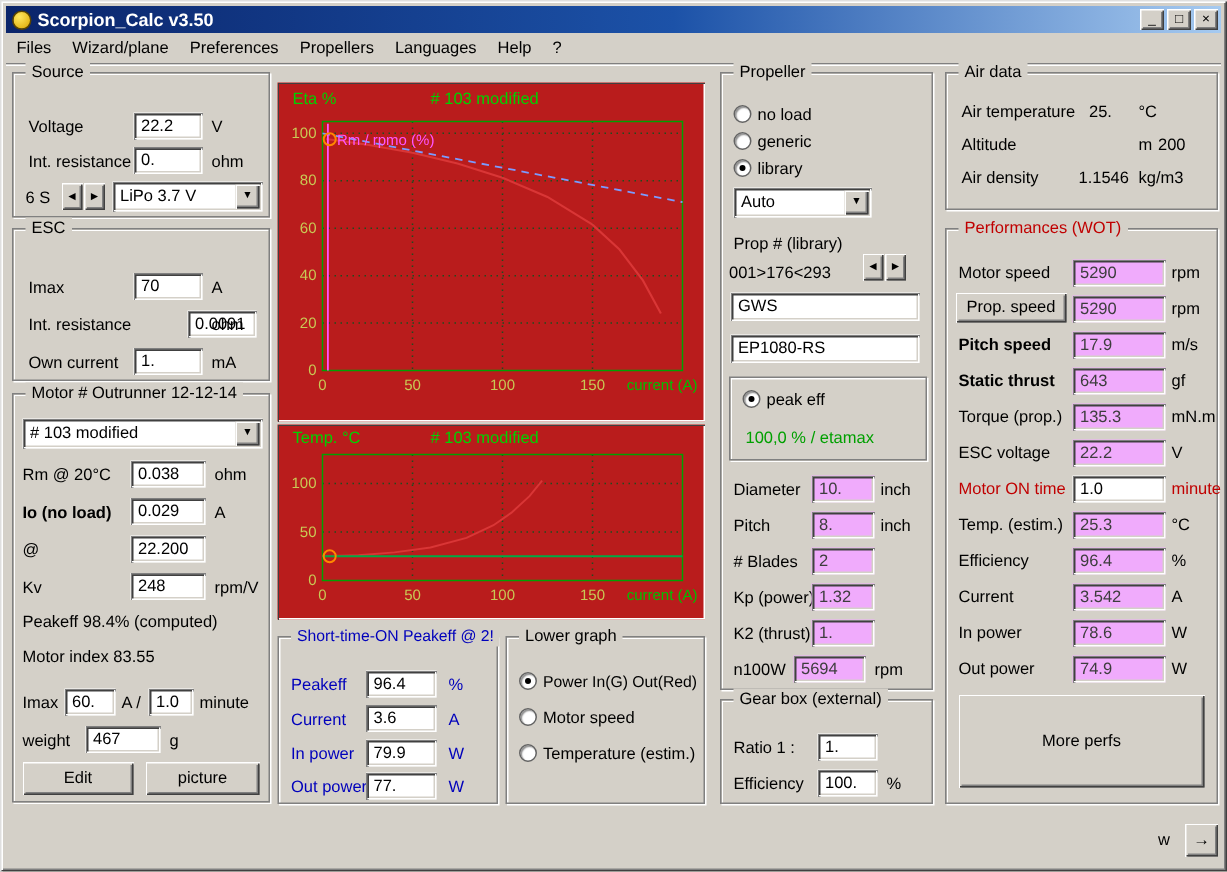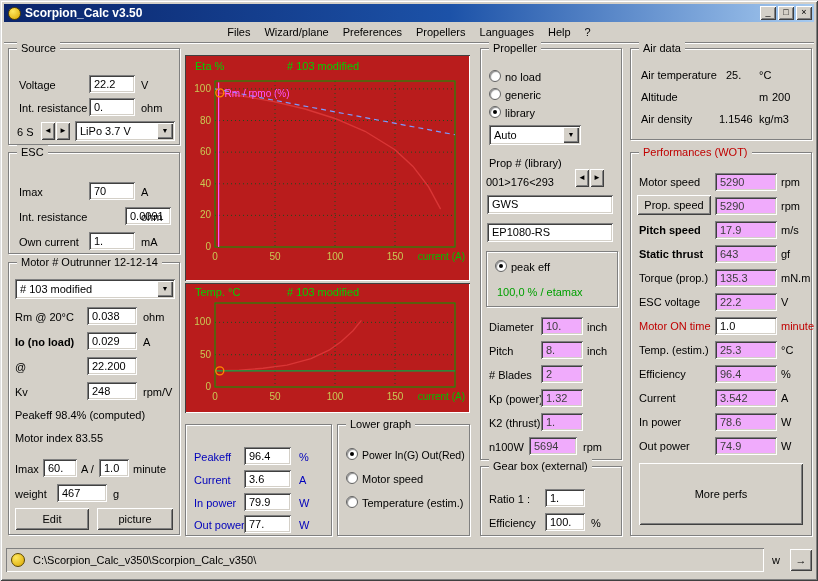--- a/index.html
+++ b/index.html
@@ -8,21 +8,21 @@
   #win{position:absolute;inset:0;background:#d4d0c8;
     box-shadow:inset 1px 1px 0 #dfdfdf, inset -1px -1px 0 #404040, inset 2px 2px 0 #ffffff, inset -2px -2px 0 #808080;}
   .titlebar{position:absolute;left:4px;top:4px;right:4px;height:18px;
     background:linear-gradient(90deg,#0a246a 0%,#1c52a8 55%,#a6caf0 100%);
     display:flex;align-items:center;padding:0 2px;}
   .app-icon{width:13px;height:13px;border-radius:50%;margin:0 4px 0 2px;
     background:radial-gradient(circle at 35% 30%,#ffe860,#d9a600);border:1px solid #5a4500;}
   .title-text{color:#fff;font-weight:bold;font-size:12px;flex:1;white-space:nowrap;}
   .tb-btn{width:16px;height:14px;margin-left:2px;background:#d4d0c8;font-size:9px;text-align:center;line-height:13px;color:#000;
     box-shadow:inset 1px 1px 0 #fff, inset -1px -1px 0 #404040, inset 2px 2px 0 #d4d0c8, inset -2px -2px 0 #808080;}
-  .menubar{position:absolute;left:4px;top:23px;right:4px;height:18px;display:flex;align-items:center;background:#d4d0c8;justify-content:center;}
+  .menubar{position:absolute;left:4px;top:23px;right:4px;height:18px;display:flex;align-items:center;background:#d4d0c8;}
   .menu-item{padding:2px 7px;white-space:nowrap;}
   .mb-sep{position:absolute;left:4px;right:4px;top:42px;height:2px;border-top:1px solid #808080;border-bottom:1px solid #fff;}
   .group{position:absolute;border:1px solid #808080;box-shadow:1px 1px 0 #ffffff, inset 1px 1px 0 #ffffff;}
   .gtitle{position:absolute;top:-8px;left:8px;background:#d4d0c8;padding:0 4px;line-height:14px;white-space:nowrap;z-index:2;}
   .lbl{position:absolute;white-space:nowrap;line-height:13px;}
   .b{font-weight:bold;}
   .red{color:#c00000;}
   .blue{color:#0000bb;}
   .green{color:#00a000;}
   .field,.gfield{position:absolute;height:18px;padding:3px 0 0 5px;white-space:nowrap;overflow:hidden;background:#fff;
@@ -185,20 +185,21 @@
         <text x="26" y="74.6923076923077" fill="#c9c955" font-size="10" text-anchor="end">50</text>
         <text x="26" y="42.38461538461539" fill="#c9c955" font-size="10" text-anchor="end">100</text>
         <text x="280" y="117" fill="#00c000" font-size="10" text-anchor="end">current (A)</text>
         <polyline points="30,87.84615384615385 54,87.2 78,85.26153846153846 102,82.03076923076924 126,75.56923076923077 144,67.16923076923078 156,58.769230769230774 168,47.784615384615385 176.4,37.44615384615385" fill="none" stroke="#d93636" stroke-width="1.3"></polyline>
         <polyline points="30,87.84615384615385 270,87.84615384615385" fill="none" stroke="#00aa44" stroke-width="1.2"></polyline>
         <circle cx="34.8" cy="87.84615384615385" r="4" fill="none" stroke="#ff8800" stroke-width="1.3"></circle>
       </svg>
   </div>
 
   <div class="group" style="left:185px;top:424px;width:147px;height:112px;">
+    <span class="gtitle blue" style="font-size:10.5px;">Short-time-ON Peakeff @ 2!</span>
     <span class="lbl blue" style="left:8px;top:26px;">Peakeff</span>
     <div class="field" style="left:58px;top:22px;width:47px;">96.4</div>
     <span class="lbl blue" style="left:113px;top:26px;">%</span>
     <span class="lbl blue" style="left:8px;top:49px;">Current</span>
     <div class="field" style="left:58px;top:45px;width:47px;">3.6</div>
     <span class="lbl blue" style="left:113px;top:49px;">A</span>
     <span class="lbl blue" style="left:8px;top:72px;">In power</span>
     <div class="field" style="left:58px;top:68px;width:47px;">79.9</div>
     <span class="lbl blue" style="left:113px;top:72px;">W</span>
     <span class="lbl blue" style="left:8px;top:94px;">Out power</span>
@@ -316,20 +317,16 @@
     <span class="lbl" style="left:150px;top:239px;">A</span>
     <span class="lbl" style="left:8px;top:263px;">In power</span>
     <div class="gfield" style="left:84px;top:260px;width:62px;">78.6</div>
     <span class="lbl" style="left:150px;top:263px;">W</span>
     <span class="lbl" style="left:8px;top:287px;">Out power</span>
     <div class="gfield" style="left:84px;top:284px;width:62px;">74.9</div>
     <span class="lbl" style="left:150px;top:287px;">W</span>
     <div class="btn" style="left:8px;top:310px;width:164px;height:62px;">More perfs</div>
   </div>
 
-  <div class="statusbar">
-    <span class="status-icon"></span>
-    <span>C:\Scorpion_Calc_v350\Scorpion_Calc_v350\</span>
-  </div>
   <span class="lbl" style="left:772px;top:554px;">w</span>
   <div class="btn" style="left:790px;top:549px;width:22px;height:22px;">→</div>
 
 </div>
 
 </body></html>

